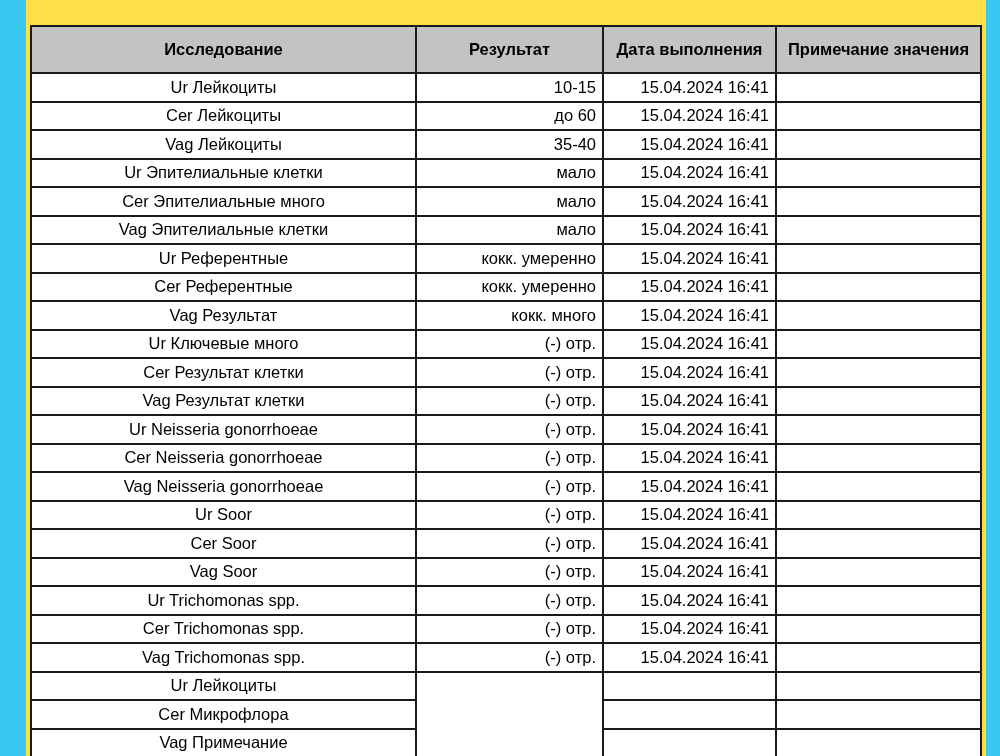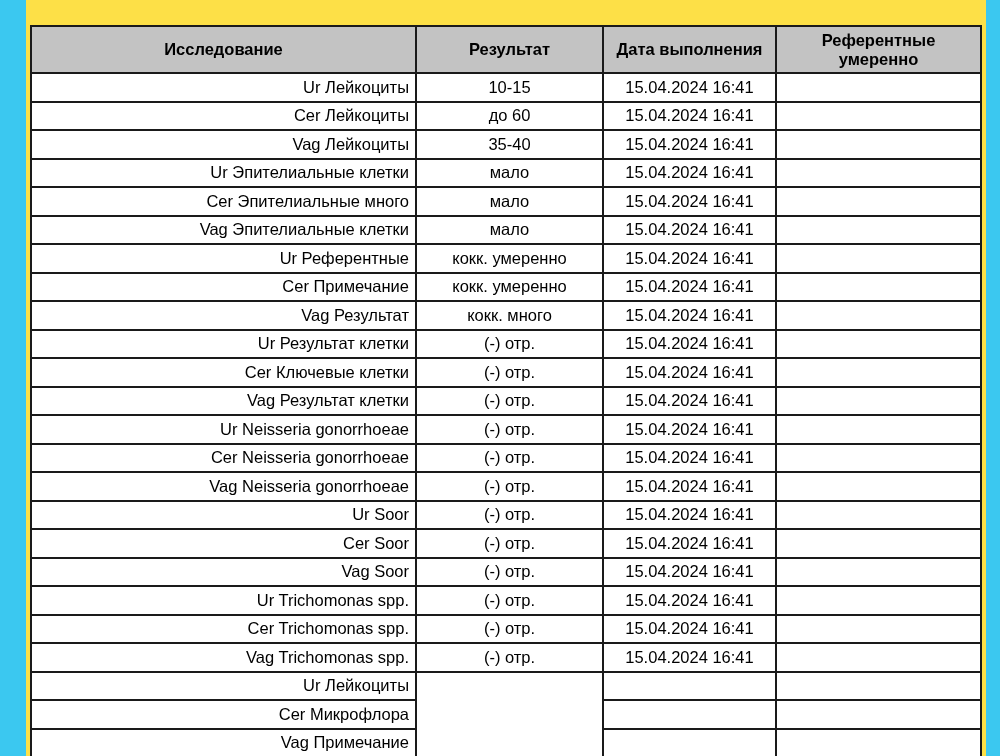--- a/index.html
+++ b/index.html
@@ -63,26 +63,26 @@
 
   #results-table tbody td {
     height: 28.5px;
     background: #ffffff;
     vertical-align: middle;
     white-space: nowrap;
     overflow: hidden;
   }
 
   td.cell-study {
-    text-align: right;
+    text-align: center;
     padding-left: 7px;
   }
   td.cell-result,
   td.cell-date {
-    text-align: center;
+    text-align: right;
     border-radius: 7px;
   }
   td.cell-ref {
     text-align: center;
   }
   td.cell-empty-merged {
     background: #ffffff;
   }
 </style>
 </head>
@@ -95,21 +95,21 @@
       <col class="col-study">
       <col class="col-result">
       <col class="col-date">
       <col class="col-ref">
     </colgroup>
     <thead>
       <tr>
         <th class="th-study">Исследование</th>
         <th class="th-result">Результат</th>
         <th class="th-date">Дата выполнения</th>
-        <th class="th-ref">Референтные умеренно</th>
+        <th class="th-ref">Примечание значения</th>
       </tr>
     </thead>
     <tbody id="table-body">
         <tr>
           <td class="cell-study">Ur Лейкоциты</td>
           <td class="cell-result">10-15</td>
           <td class="cell-date">15.04.2024 16:41</td>
           <td class="cell-ref"></td>
         </tr>
         <tr>
@@ -142,39 +142,39 @@
           <td class="cell-date">15.04.2024 16:41</td>
           <td class="cell-ref"></td>
         </tr>
         <tr>
           <td class="cell-study">Ur Референтные</td>
           <td class="cell-result">кокк. умеренно</td>
           <td class="cell-date">15.04.2024 16:41</td>
           <td class="cell-ref"></td>
         </tr>
         <tr>
-          <td class="cell-study">Cer Примечание</td>
+          <td class="cell-study">Cer Референтные</td>
           <td class="cell-result">кокк. умеренно</td>
           <td class="cell-date">15.04.2024 16:41</td>
           <td class="cell-ref"></td>
         </tr>
         <tr>
           <td class="cell-study">Vag Результат</td>
           <td class="cell-result">кокк. много</td>
           <td class="cell-date">15.04.2024 16:41</td>
           <td class="cell-ref"></td>
         </tr>
         <tr>
-          <td class="cell-study">Ur Результат клетки</td>
-          <td class="cell-result">(-) отр.</td>
-          <td class="cell-date">15.04.2024 16:41</td>
-          <td class="cell-ref"></td>
-        </tr>
-        <tr>
-          <td class="cell-study">Cer Ключевые клетки</td>
+          <td class="cell-study">Ur Ключевые много</td>
+          <td class="cell-result">(-) отр.</td>
+          <td class="cell-date">15.04.2024 16:41</td>
+          <td class="cell-ref"></td>
+        </tr>
+        <tr>
+          <td class="cell-study">Cer Результат клетки</td>
           <td class="cell-result">(-) отр.</td>
           <td class="cell-date">15.04.2024 16:41</td>
           <td class="cell-ref"></td>
         </tr>
         <tr>
           <td class="cell-study">Vag Результат клетки</td>
           <td class="cell-result">(-) отр.</td>
           <td class="cell-date">15.04.2024 16:41</td>
           <td class="cell-ref"></td>
         </tr>

